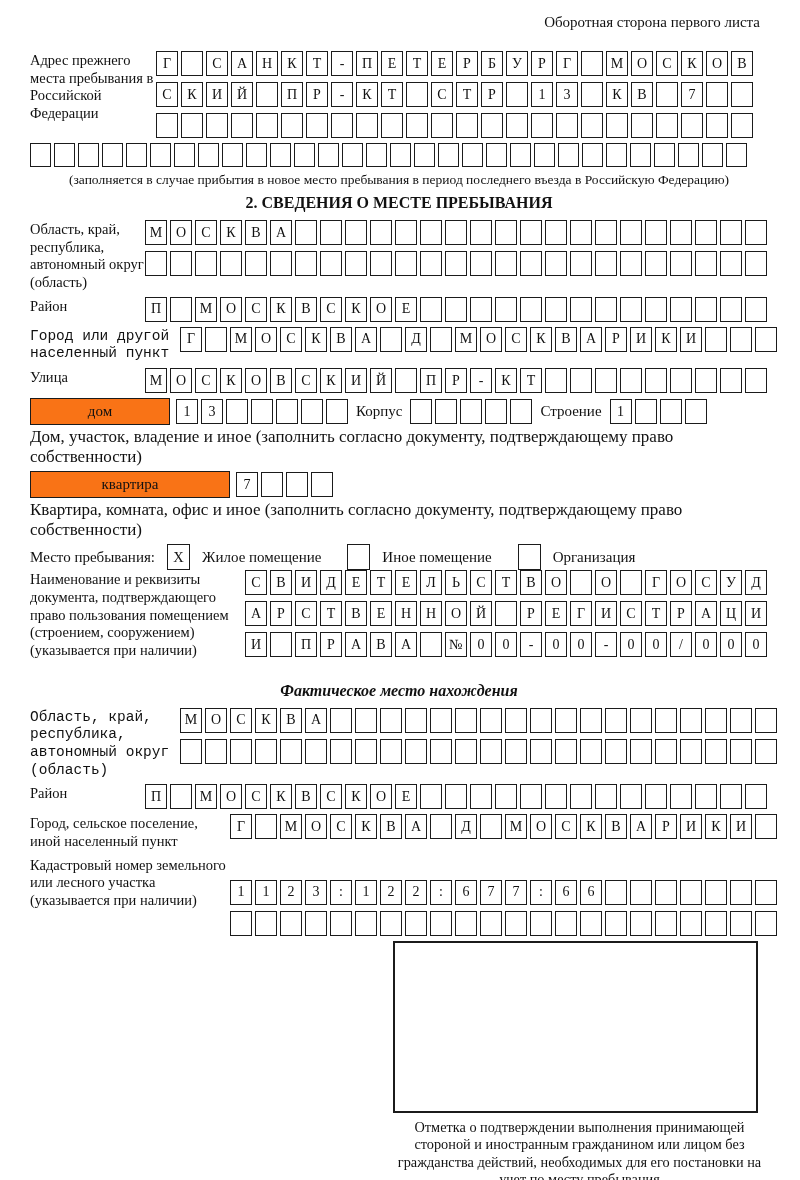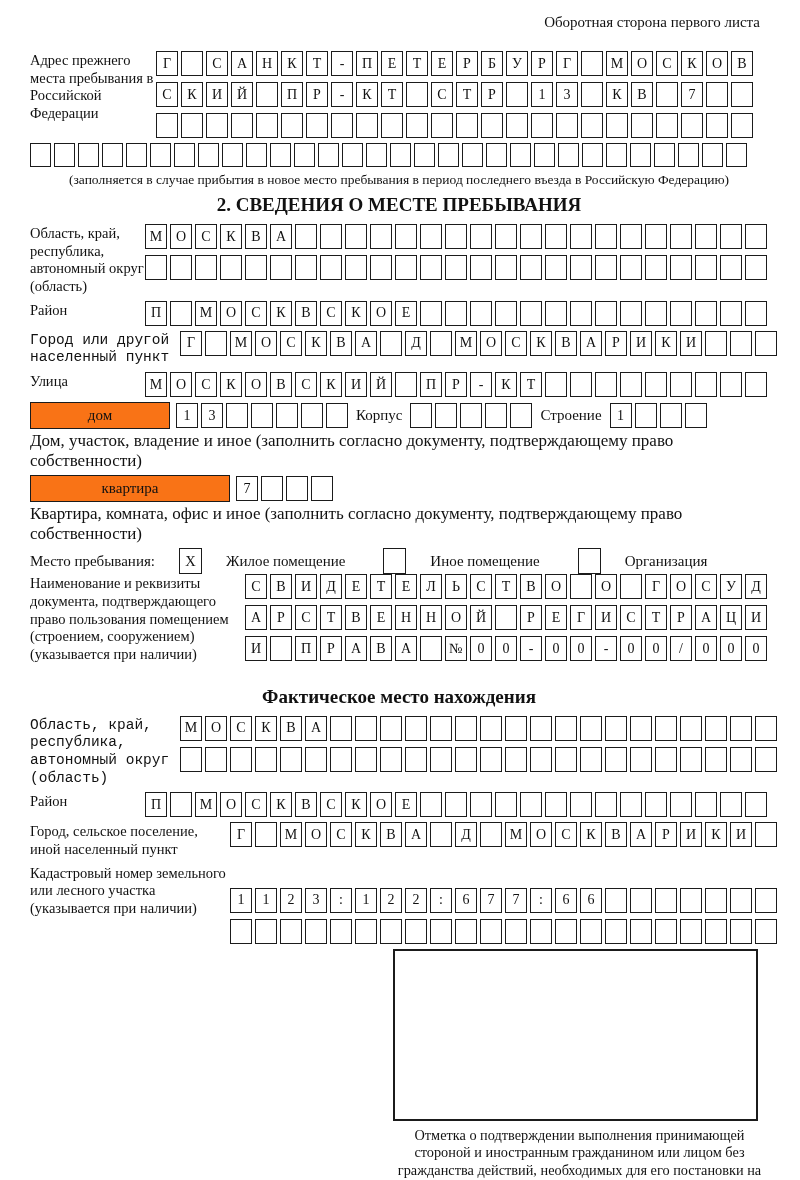--- a/index.html
+++ b/index.html
@@ -11,31 +11,31 @@
   .grid{display:flex;gap:3px;}
   .cell{box-sizing:border-box;flex:0 0 22px;width:22px;height:25px;border:1.7px solid #1b1b1b;
         display:inline-flex;align-items:center;justify-content:center;font-size:14px;background:#fff;}
   .grid.small .cell{flex-basis:21px;width:21px;height:24px;}
   .rowgap{margin-bottom:5px;}
   .block{display:flex;margin-bottom:5px;}
   .block .lbl{font-size:14.5px;line-height:1.22;flex:0 0 auto;padding-top:1px;}
   .block .grids{flex:1 1 auto;display:flex;flex-direction:column;gap:6px;}
   .w126{width:126px;} .w115{width:115px;} .w150{width:150px;font-family:Liberation Mono, monospace;} .w200{width:200px;} .w215{width:215px;}
   .note{font-size:13.5px;text-align:center;margin:2px 0 6px 0;}
-  .sec-title{font-size:19px;font-weight:bold;text-align:center;margin:4px 0 8px 0;}
+  .sec-title{font-size:16px;font-weight:bold;text-align:center;margin:4px 0 8px 0;}
   .oblast-gap{gap:8px;}
   
   .inline-row{display:flex;align-items:center;gap:6px;margin:4px 0 2px 0;}
   .widebox{box-sizing:border-box;border:1.7px solid #1b1b1b;height:27px;display:inline-flex;
            align-items:center;justify-content:center;font-size:15px;background:#f97316;}
   .wb-dom{width:140px;} .wb-kv{width:200px;}
   .inline-lbl{font-size:15px;white-space:nowrap;padding:0 2px;}
   .cap{font-size:17px;margin:0 0 4px 0;}
   
-  .mesto{display:flex;align-items:center;gap:24px;font-size:15px;margin:4px 0 0 0;text-align:center;}
+  .mesto{display:flex;align-items:center;gap:12px;font-size:15px;margin:4px 0 0 0;text-align:center;}
   .cb{box-sizing:border-box;width:23px;height:26px;border:1.7px solid #1b1b1b;display:inline-flex;
       align-items:center;justify-content:center;font-size:14.5px;}
   .mesto .opt{margin-right:14px;}
   .center-note{font-size:13.8px;text-align:center;margin:2px 0 6px 0;}
   .fact-note{font-size:13.8px;text-align:center;line-height:1.25;margin-bottom:8px;}
   
   .stamp-wrap{margin-left:363px;width:373px;}
   .stamp-box{box-sizing:border-box;width:365px;height:172px;border:2px solid #1b1b1b;margin-top:2px;}
   .stamp-cap{font-size:14.3px;line-height:1.22;text-align:center;margin-top:6px;}
 </style>
@@ -441,21 +441,21 @@
           <span class="cell">0</span>
           <span class="cell">0</span>
           <span class="cell">/</span>
           <span class="cell">0</span>
           <span class="cell">0</span>
           <span class="cell">0</span>
         </div>
     </div>
   </div>
 
-  <div class="sec-title" style="margin-top:22px;">Фактическое место нахождения</div>
+  <div class="sec-title" style="margin-top:22px;font-style:italic;">Фактическое место нахождения</div>
 
   <div class="block">
     <div class="lbl w150">Область, край, республика, автономный округ (область)</div>
     <div class="grids oblast-gap">
       <div class="grid">
           <span class="cell">М</span>
           <span class="cell">О</span>
           <span class="cell">С</span>
           <span class="cell">К</span>
           <span class="cell">В</span>

